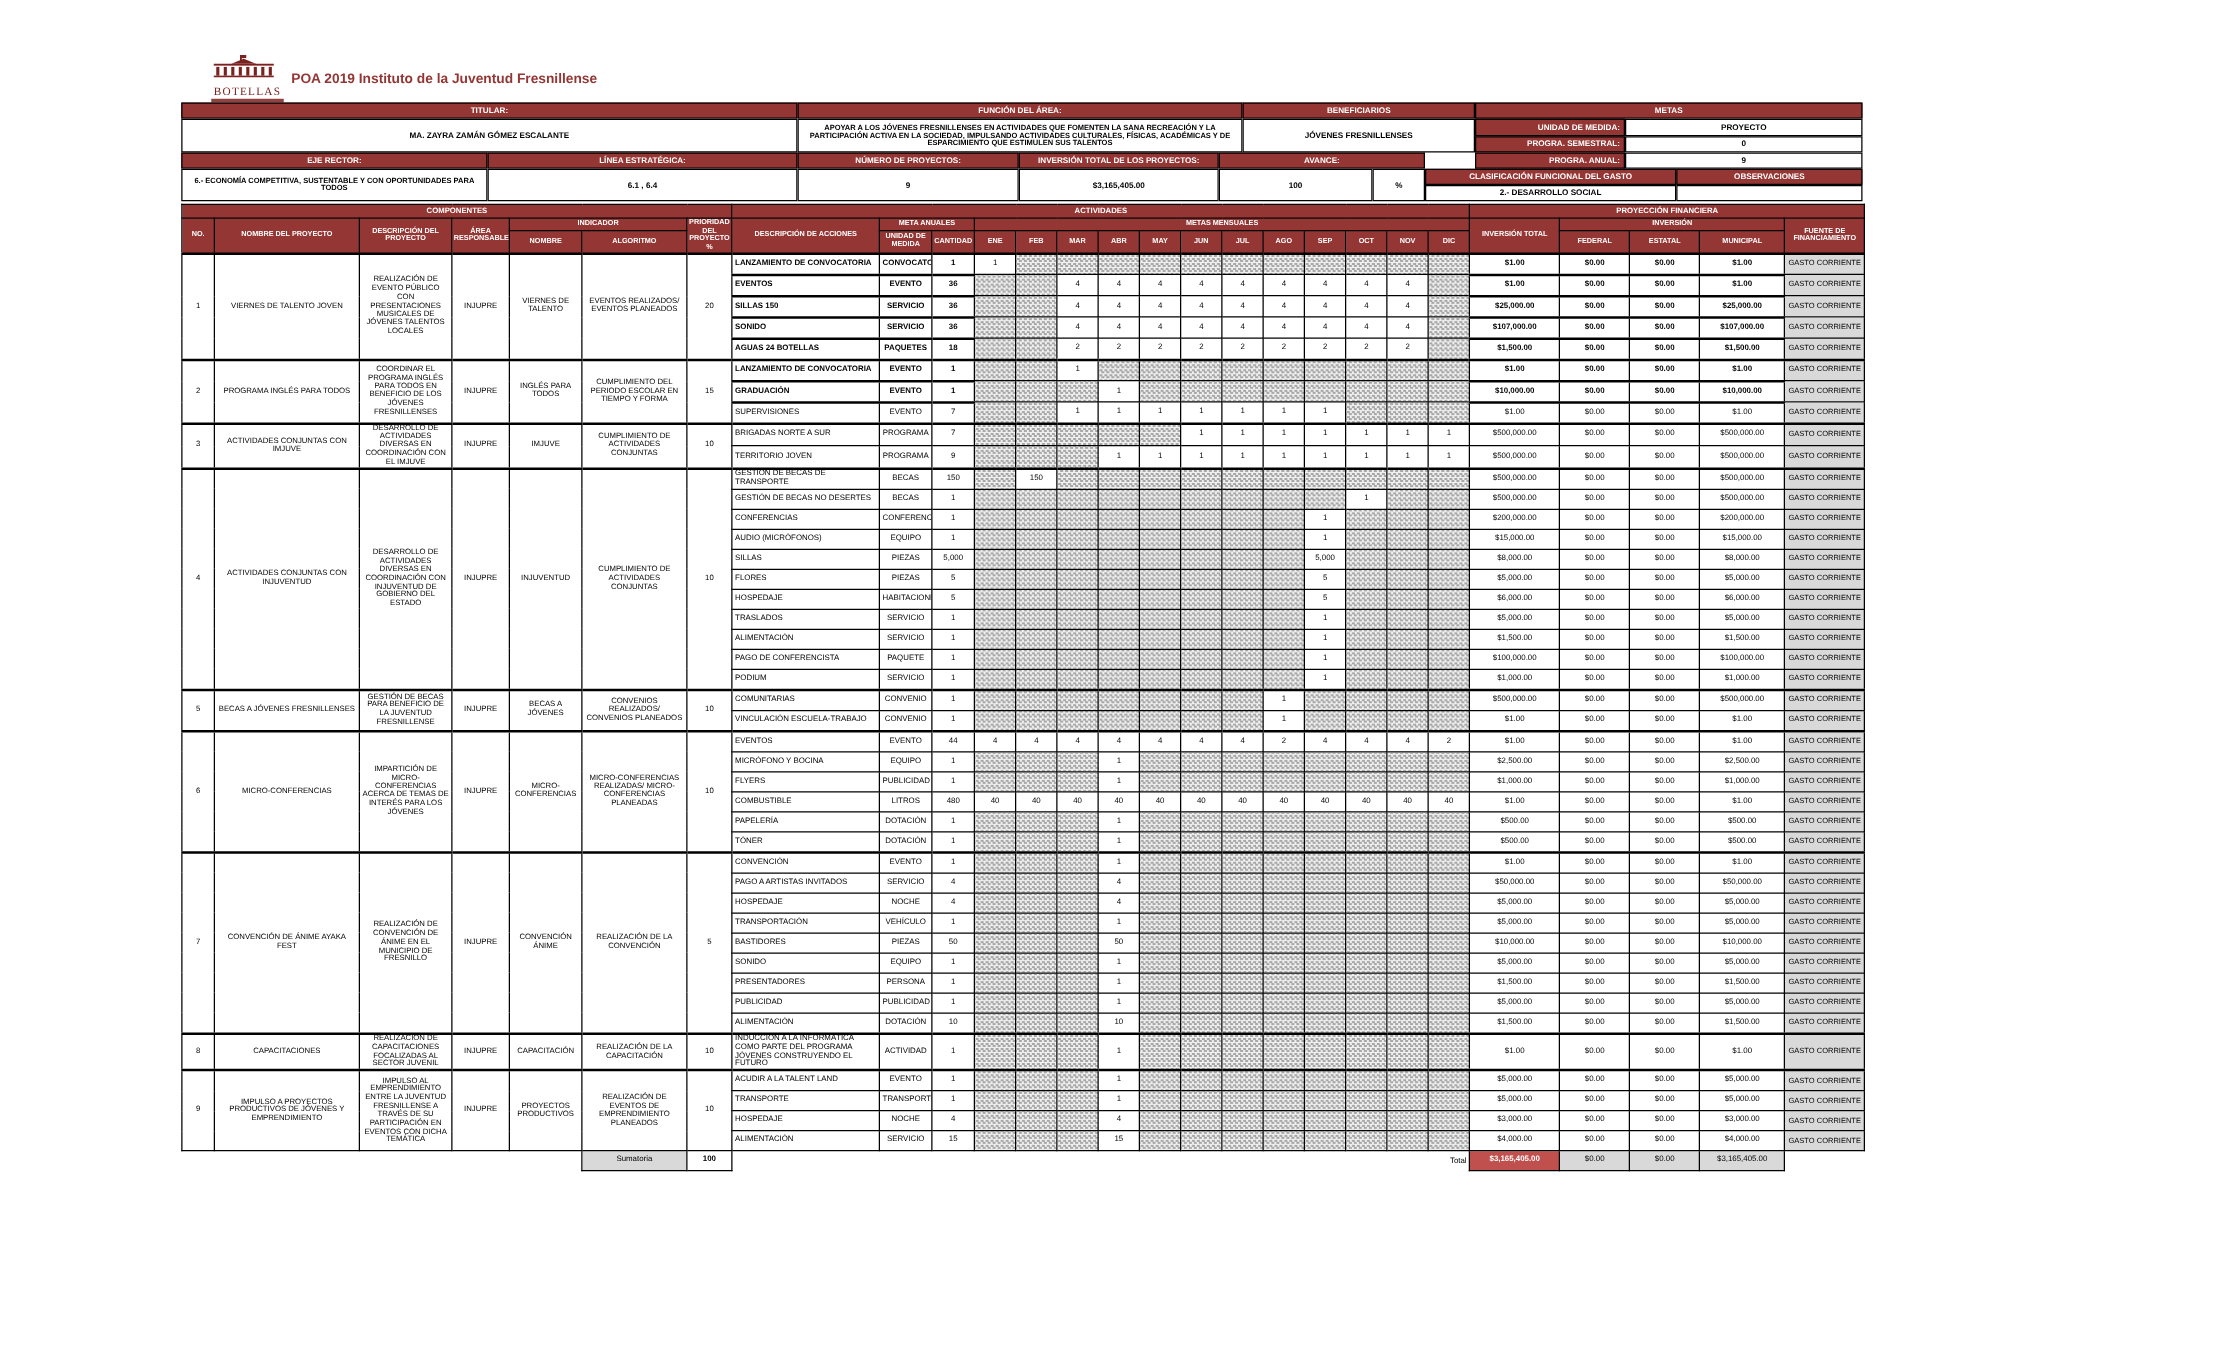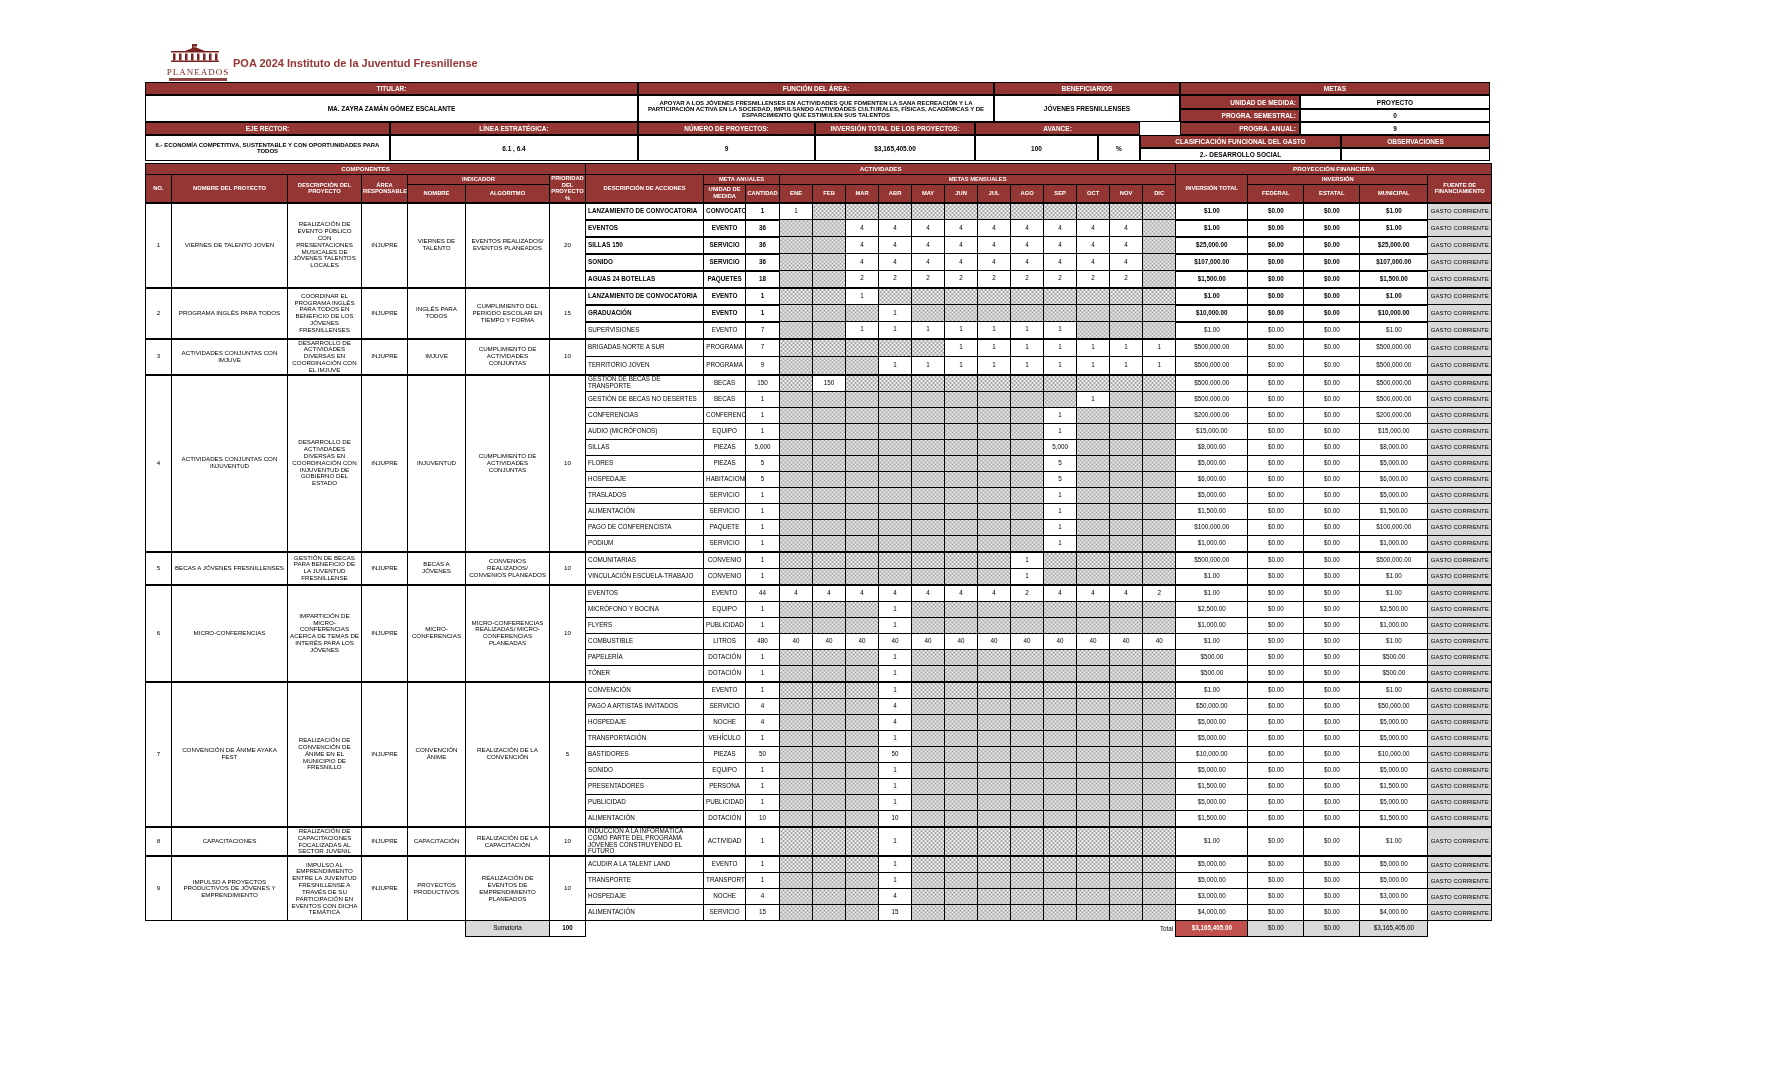--- a/index.html
+++ b/index.html
@@ -48,25 +48,25 @@
         <rect x="16" y="9.5" width="2.5" height="7"></rect>
       <rect x="22" y="9.5" width="2.5" height="7"></rect>
         <rect x="28" y="9.5" width="2.5" height="7"></rect>
       <rect x="34" y="9.5" width="2.5" height="7"></rect>
         <rect x="40" y="9.5" width="2.5" height="7"></rect>
       <rect x="46" y="9.5" width="2.5" height="7"></rect>
         <rect x="52" y="9.5" width="2.5" height="7"></rect>
       <rect x="8" y="16.5" width="48" height="1.5"></rect>
     </g>
   </svg>
-  <div class="brand-name">PLANEADOS</div>
+  <div class="brand-name">BOTELLAS</div>
   <div class="brand-sub"></div>
 </div>
 
-<div class="doc-title">POA 2024 Instituto de la Juventud Fresnillense</div>
+<div class="doc-title">POA 2019 Instituto de la Juventud Fresnillense</div>
 
 <div class="info">
   <div class="ic ih" style="left:0;top:0;width:493px;height:13px">TITULAR:</div>
   <div class="ic ih" style="left:493px;top:0;width:356px;height:13px">FUNCIÓN DEL ÁREA:</div>
   <div class="ic ih" style="left:849px;top:0;width:186px;height:13px">BENEFICIARIOS</div>
   <div class="ic ih" style="left:1035px;top:0;width:310px;height:13px">METAS</div>
 
   <div class="ic iv" style="left:0;top:13px;width:493px;height:27px">MA. ZAYRA ZAMÁN GÓMEZ ESCALANTE</div>
   <div class="ic iv small" style="left:493px;top:13px;width:356px;height:27px;padding:0 4px">APOYAR A LOS JÓVENES FRESNILLENSES EN ACTIVIDADES QUE FOMENTEN LA SANA RECREACIÓN Y LA PARTICIPACIÓN ACTIVA EN LA SOCIEDAD, IMPULSANDO ACTIVIDADES CULTURALES, FÍSICAS, ACADÉMICAS Y DE ESPARCIMIENTO QUE ESTIMULEN SUS TALENTOS</div>
   <div class="ic iv" style="left:849px;top:13px;width:186px;height:27px">JÓVENES FRESNILLENSES</div>

